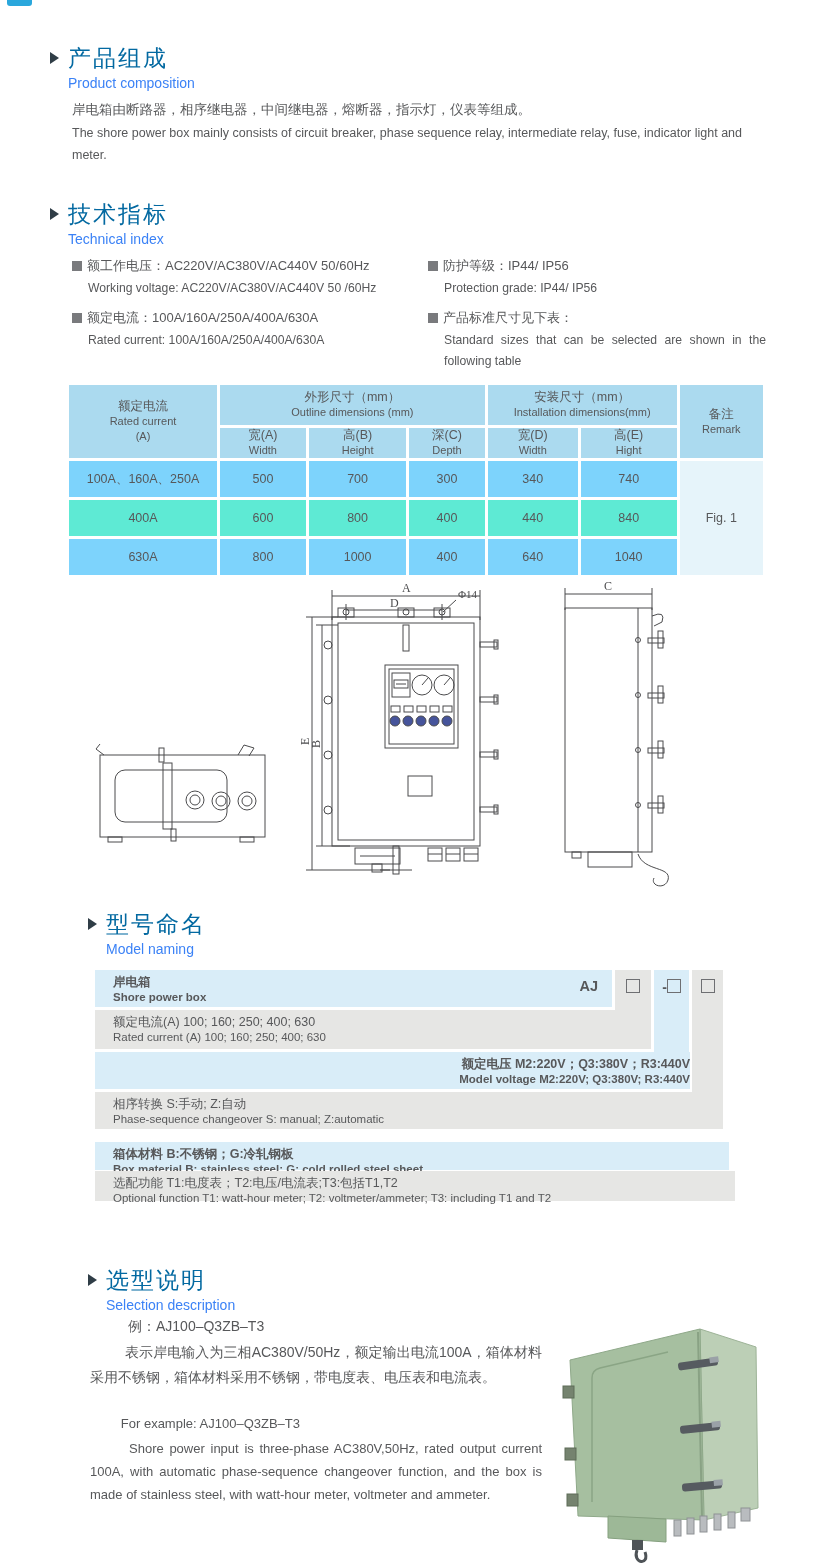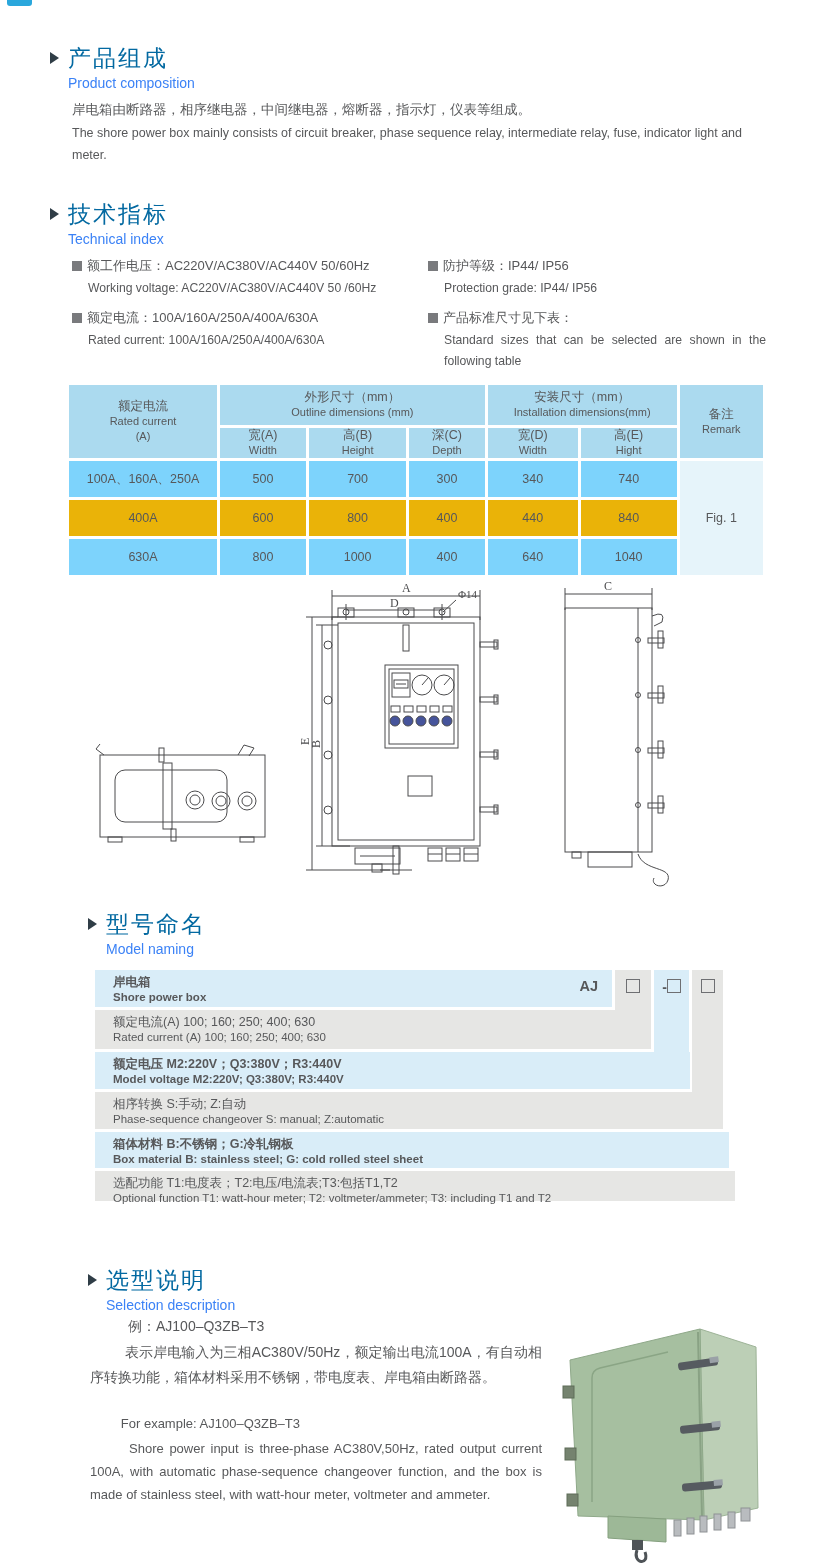--- a/index.html
+++ b/index.html
@@ -20,21 +20,21 @@
   .spec{margin-bottom:6px;}
   .spec-zh{font-size:13px;line-height:25px;white-space:nowrap;}
   .bullet{display:inline-block;width:10px;height:10px;background:#797a7d;margin-right:5px;vertical-align:-1px;}
   .spec-en{font-size:12.2px;line-height:21px;margin:0 0 4px 16px;}
   
   table.dim{position:absolute;left:66px;top:382px;border-collapse:separate;border-spacing:3px;width:700px;}
   table.dim td,table.dim th{font-weight:400;text-align:center;vertical-align:middle;padding:0;}
   .th1{background:#abdaef;font-size:12.5px;line-height:15px;}
   .th1 .en{font-size:11px;}
   td.b1{background:#7dd3fc;}
-  td.b2{background:#eab308;}
+  td.b2{background:#5eead4;}
   td.rm{background:#e6f4fa;font-size:12.5px;}
   table.dim td{font-size:12.5px;height:36px;}
   tr.hr1 th{height:40px;}
   tr.hr2 th{height:30px;}
   
   #ladder{position:absolute;left:95px;top:970px;width:640px;height:240px;}
   .band{position:absolute;left:0;padding:4px 0 0 18px;box-sizing:border-box;}
   .band .zh{font-size:12.5px;line-height:16px;white-space:nowrap;}
   .band .en{font-size:11.5px;line-height:15px;white-space:nowrap;}
   .blue{background:#d9edf8;font-weight:bold;}
@@ -313,46 +313,46 @@
       <div class="en">Shore power box</div>
       <div class="aj">AJ</div>
     </div>
     <div class="codecol gray" style="left:520px;width:36px;height:79px;"><span class="code-box"></span></div>
     <div class="codecol blue" style="left:559px;width:35px;height:119px;"><span>-</span><span class="code-box"></span></div>
     <div class="codecol gray" style="left:597px;width:31px;height:159px;"><span class="code-box"></span></div>
     <div class="band gray" style="top:40px;height:39px;width:556px;">
       <div class="zh">额定电流(A)  100; 160; 250; 400; 630</div>
       <div class="en">Rated current (A) 100; 160; 250; 400; 630</div>
     </div>
-    <div class="band blue" style="top:82px;height:37px;width:595px;">
+    <div class="band blue" style="top:82px;height:37px;width:595px;text-align:right;">
       <div class="zh">额定电压   M2:220V；Q3:380V；R3:440V</div>
       <div class="en">Model voltage  M2:220V;  Q3:380V;  R3:440V</div>
     </div>
     <div class="band gray" style="top:122px;height:37px;width:628px;">
       <div class="zh">相序转换  S:手动; Z:自动</div>
       <div class="en">Phase-sequence changeover  S: manual;  Z:automatic</div>
     </div>
-    <div class="band blue" style="top:162px;height:36px;width:634px;">
+    <div class="band blue" style="top:172px;height:28px;width:634px;">
       <div class="zh">箱体材料     B:不锈钢；G:冷轧钢板</div>
       <div class="en">Box material    B: stainless steel; G: cold rolled steel sheet</div>
     </div>
     <div class="band gray" style="top:201px;height:30px;width:640px;">
       <div class="zh">选配功能       T1:电度表；T2:电压/电流表;T3:包括T1,T2</div>
       <div class="en">Optional function  T1: watt-hour meter; T2: voltmeter/ammeter; T3: including T1 and T2</div>
     </div>
   </div>
 
   <div class="sec-head" style="left:88px;top:1267px;">
     <span class="sec-arrow"></span>
     <div class="sec-title">选型说明</div>
     <div class="sec-sub">Selection description</div>
   </div>
 
   <p class="p-zh abs" style="left:100px;top:1315px;width:440px;text-indent:2em;font-size:14px;">例：AJ100–Q3ZB–T3</p>
-  <p class="p-zh abs just" style="left:90px;top:1340px;width:452px;text-indent:2.5em;font-size:14px;line-height:24.5px;">表示岸电输入为三相AC380V/50Hz，额定输出电流100A，有自动相序转换功能，箱体材料采用不锈钢，带电度表、岸电箱由断路器。</p>
+  <p class="p-zh abs just" style="left:90px;top:1340px;width:452px;text-indent:2.5em;font-size:14px;line-height:24.5px;">表示岸电输入为三相AC380V/50Hz，额定输出电流100A，箱体材料采用不锈钢，箱体材料采用不锈钢，带电度表、电压表和电流表。</p>
   <p class="p-en abs" style="left:100px;top:1413px;width:440px;text-indent:1.6em;font-size:13px;">For example: AJ100–Q3ZB–T3</p>
   <p class="p-en abs just" style="left:90px;top:1437px;width:452px;text-indent:3em;font-size:13px;line-height:23px;">Shore power input is three-phase AC380V,50Hz, rated output current 100A, with automatic phase-sequence changeover function, and the box is made of stainless steel, with watt-hour meter, voltmeter and ammeter.</p>
 
   <svg class="abs" style="left:548px;top:1302px;" width="258" height="266" viewBox="0 0 258 266">
 
     <polygon points="152,27 208,45 210,206 156,218" fill="#bccfb6" stroke="#9db397" stroke-width="1"></polygon>
 
     <polygon points="22,58 152,27 156,218 30,214" fill="#a6bfa0" stroke="#8fa98a" stroke-width="1"></polygon>
 
     <path d="M44 200 L44 76 Q44 68 52 66 L120 50" fill="none" stroke="#8aa585" stroke-width="1.5"></path>

